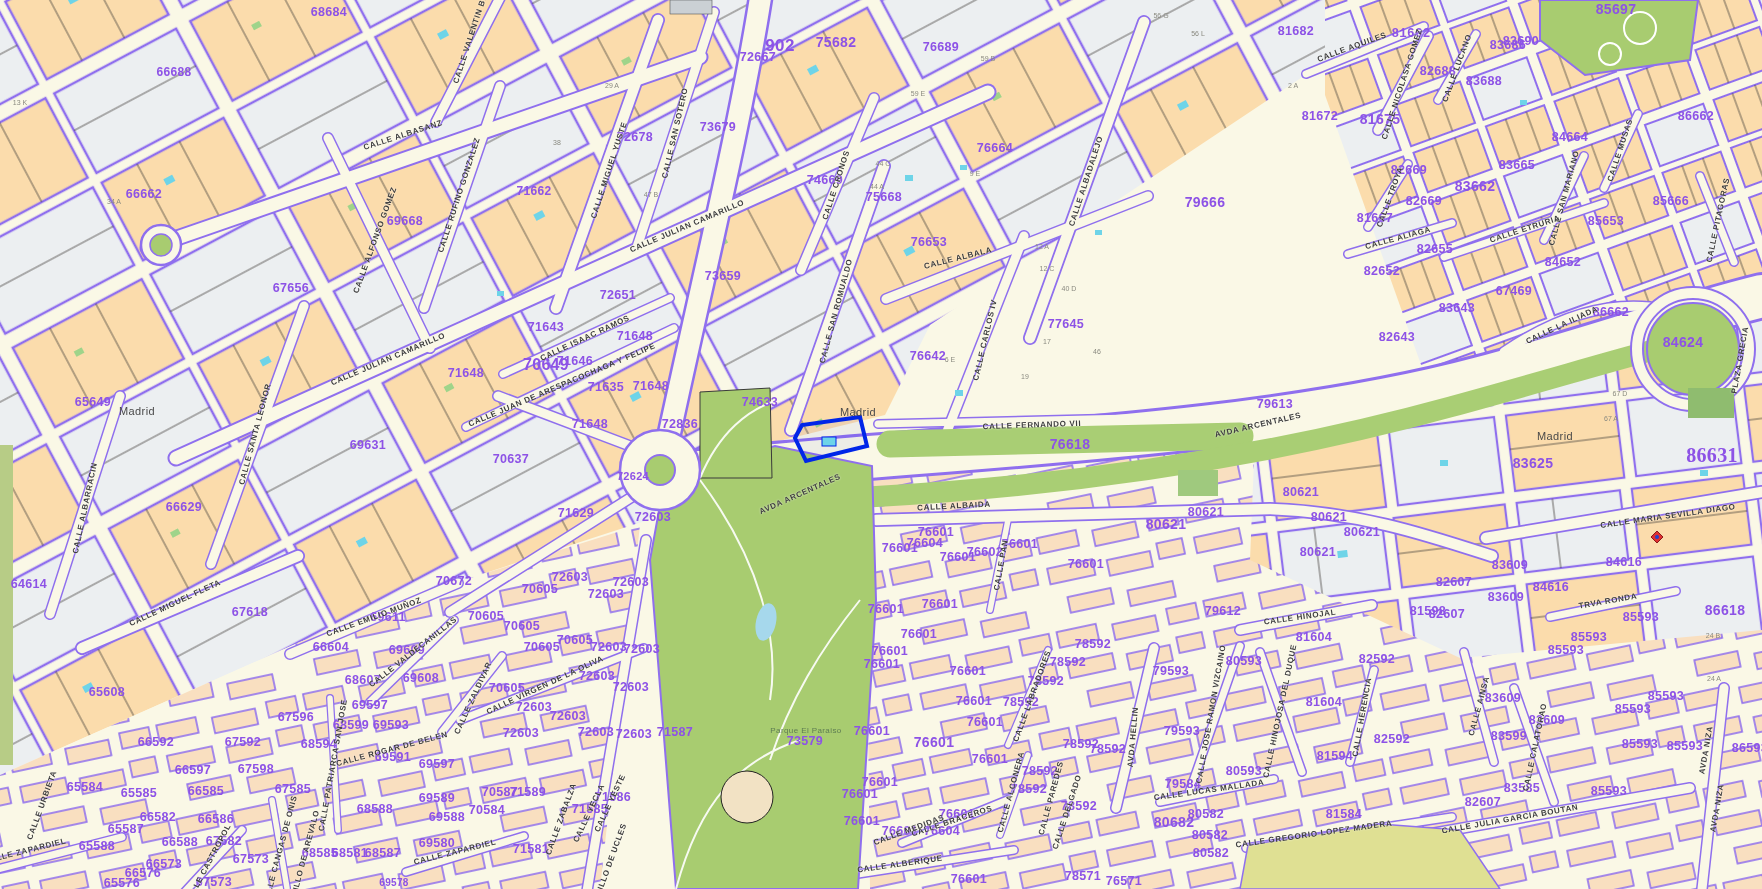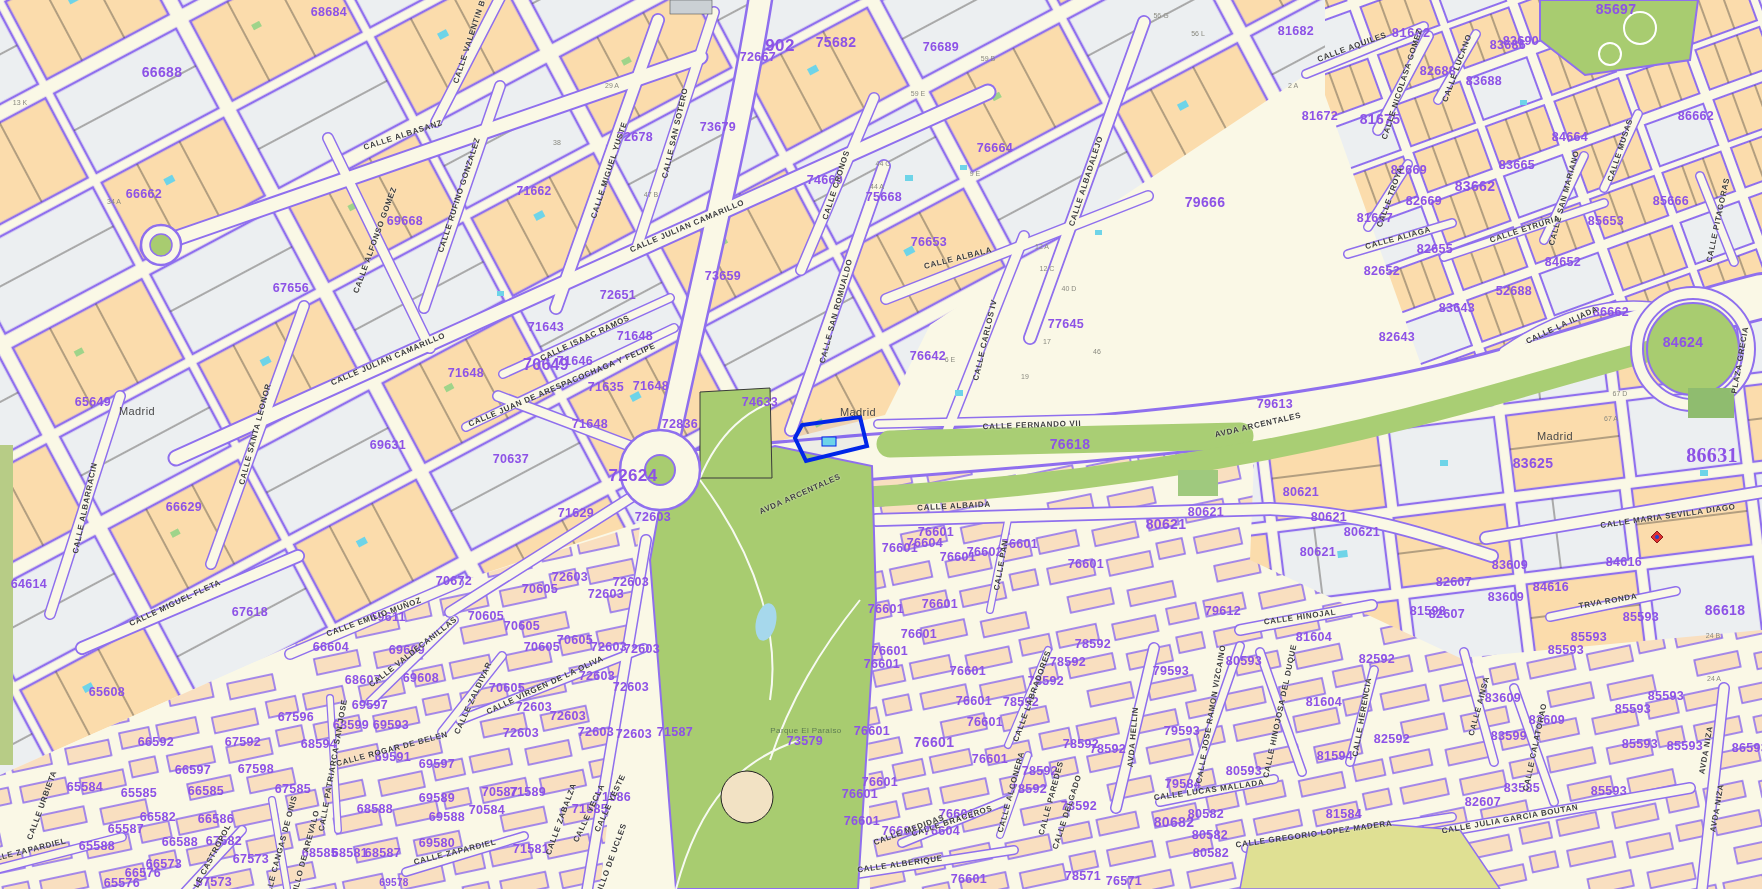--- a/index.html
+++ b/index.html
@@ -317,27 +317,27 @@
       <rect x="822" y="437" width="14" height="9" fill="#6ED4E8" stroke="#0026E8" stroke-width="1"></rect>
     </g>
 
     <g transform="translate(1657,537)">
       <path d="M0,-6 L6,0 L0,6 L-6,0 Z" fill="#E03030" stroke="#8B1A1A" stroke-width="1"></path>
       <circle cx="0" cy="0" r="2" fill="#2244CC"></circle>
     </g>
   </svg>
 
   <div id="labels">
-      <div class="plabel" style="left: 162px; top: 72px; font-size: 14px; transform: translate(-50%, -50%) rotate(0deg);">66688</div>
+      <div class="plabel" style="left: 174px; top: 72px; font-size: 12px; transform: translate(-50%, -50%) rotate(0deg);">66688</div>
       <div class="plabel" style="left: 329px; top: 12px; font-size: 12.5px; transform: translate(-50%, -50%) rotate(0deg);">68684</div>
       <div class="plabel" style="left: 144px; top: 194px; font-size: 12.5px; transform: translate(-50%, -50%) rotate(0deg);">66662</div>
       <div class="plabel" style="left: 405px; top: 221px; font-size: 12.5px; transform: translate(-50%, -50%) rotate(0deg);">69668</div>
       <div class="plabel" style="left: 291px; top: 288px; font-size: 12.5px; transform: translate(-50%, -50%) rotate(0deg);">67656</div>
       <div class="plabel" style="left: 93px; top: 402px; font-size: 12.5px; transform: translate(-50%, -50%) rotate(0deg);">65649</div>
-      <div class="plabel" style="left: 368px; top: 445px; font-size: 12.5px; transform: translate(-50%, -50%) rotate(0deg); margin-left: 20px;">69631</div>
+      <div class="plabel" style="left: 368px; top: 445px; font-size: 12.5px; transform: translate(-50%, -50%) rotate(0deg);">69631</div>
       <div class="plabel" style="left: 184px; top: 507px; font-size: 12.5px; transform: translate(-50%, -50%) rotate(0deg);">66629</div>
       <div class="plabel" style="left: 29px; top: 584px; font-size: 12.5px; transform: translate(-50%, -50%) rotate(0deg);">64614</div>
       <div class="plabel" style="left: 250px; top: 612px; font-size: 12.5px; transform: translate(-50%, -50%) rotate(0deg);">67618</div>
       <div class="plabel" style="left: 107px; top: 692px; font-size: 12.5px; transform: translate(-50%, -50%) rotate(0deg);">65608</div>
       <div class="plabel" style="left: 331px; top: 647px; font-size: 12.5px; transform: translate(-50%, -50%) rotate(0deg);">66604</div>
       <div class="plabel" style="left: 388px; top: 617px; font-size: 12.5px; transform: translate(-50%, -50%) rotate(0deg);">69611</div>
       <div class="plabel" style="left: 407px; top: 650px; font-size: 12.5px; transform: translate(-50%, -50%) rotate(0deg);">69609</div>
       <div class="plabel" style="left: 421px; top: 678px; font-size: 12.5px; transform: translate(-50%, -50%) rotate(0deg);">69608</div>
       <div class="plabel" style="left: 363px; top: 680px; font-size: 12.5px; transform: translate(-50%, -50%) rotate(0deg);">68607</div>
       <div class="plabel" style="left: 370px; top: 705px; font-size: 12.5px; transform: translate(-50%, -50%) rotate(0deg);">69597</div>
@@ -389,21 +389,21 @@
       <div class="plabel" style="left: 635px; top: 336px; font-size: 12.5px; transform: translate(-50%, -50%) rotate(0deg);">71648</div>
       <div class="plabel" style="left: 502px; top: 365px; font-size: 16px; transform: translate(-50%, -50%) rotate(0deg); margin-left: 44px;">70649</div>
       <div class="plabel" style="left: 575px; top: 361px; font-size: 12.5px; transform: translate(-50%, -50%) rotate(0deg);">71646</div>
       <div class="plabel" style="left: 466px; top: 373px; font-size: 12.5px; transform: translate(-50%, -50%) rotate(0deg);">71648</div>
       <div class="plabel" style="left: 606px; top: 387px; font-size: 12.5px; transform: translate(-50%, -50%) rotate(0deg);">71635</div>
       <div class="plabel" style="left: 651px; top: 386px; font-size: 12.5px; transform: translate(-50%, -50%) rotate(0deg);">71648</div>
       <div class="plabel" style="left: 590px; top: 424px; font-size: 12.5px; transform: translate(-50%, -50%) rotate(0deg);">71648</div>
       <div class="plabel" style="left: 760px; top: 402px; font-size: 12.5px; transform: translate(-50%, -50%) rotate(0deg);">74633</div>
       <div class="plabel" style="left: 680px; top: 424px; font-size: 12.5px; transform: translate(-50%, -50%) rotate(0deg);">72836</div>
       <div class="plabel" style="left: 511px; top: 459px; font-size: 12.5px; transform: translate(-50%, -50%) rotate(0deg);">70637</div>
-      <div class="plabel" style="left: 633px; top: 476px; font-size: 17px; transform: translate(-50%, -50%) rotate(0deg);">72624</div>
+      <div class="plabel" style="left: 633px; top: 476px; font-size: 11px; transform: translate(-50%, -50%) rotate(0deg);">72624</div>
       <div class="plabel" style="left: 576px; top: 513px; font-size: 12.5px; transform: translate(-50%, -50%) rotate(0deg);">71629</div>
       <div class="plabel" style="left: 653px; top: 517px; font-size: 12.5px; transform: translate(-50%, -50%) rotate(0deg);">72603</div>
       <div class="plabel" style="left: 454px; top: 581px; font-size: 12.5px; transform: translate(-50%, -50%) rotate(0deg);">70672</div>
       <div class="plabel" style="left: 995px; top: 148px; font-size: 12.5px; transform: translate(-50%, -50%) rotate(0deg);">76664</div>
       <div class="plabel" style="left: 1205px; top: 202px; font-size: 14px; transform: translate(-50%, -50%) rotate(0deg);">79666</div>
       <div class="plabel" style="left: 929px; top: 242px; font-size: 12.5px; transform: translate(-50%, -50%) rotate(0deg);">76653</div>
       <div class="plabel" style="left: 1066px; top: 324px; font-size: 12.5px; transform: translate(-50%, -50%) rotate(0deg);">77645</div>
       <div class="plabel" style="left: 928px; top: 356px; font-size: 12.5px; transform: translate(-50%, -50%) rotate(0deg);">76642</div>
       <div class="plabel" style="left: 1296px; top: 31px; font-size: 12.5px; transform: translate(-50%, -50%) rotate(0deg);">81682</div>
       <div class="plabel" style="left: 1320px; top: 116px; font-size: 12.5px; transform: translate(-50%, -50%) rotate(0deg);">81672</div>
@@ -419,21 +419,21 @@
       <div class="plabel" style="left: 1517px; top: 165px; font-size: 12.5px; transform: translate(-50%, -50%) rotate(0deg);">83665</div>
       <div class="plabel" style="left: 1475px; top: 186px; font-size: 14px; transform: translate(-50%, -50%) rotate(0deg);">83662</div>
       <div class="plabel" style="left: 1409px; top: 170px; font-size: 12.5px; transform: translate(-50%, -50%) rotate(0deg);">82669</div>
       <div class="plabel" style="left: 1424px; top: 201px; font-size: 12.5px; transform: translate(-50%, -50%) rotate(0deg);">82669</div>
       <div class="plabel" style="left: 1375px; top: 218px; font-size: 12.5px; transform: translate(-50%, -50%) rotate(0deg);">81667</div>
       <div class="plabel" style="left: 1671px; top: 201px; font-size: 12.5px; transform: translate(-50%, -50%) rotate(0deg);">85666</div>
       <div class="plabel" style="left: 1606px; top: 221px; font-size: 12.5px; transform: translate(-50%, -50%) rotate(0deg);">85653</div>
       <div class="plabel" style="left: 1563px; top: 262px; font-size: 12.5px; transform: translate(-50%, -50%) rotate(0deg); text-align: right;">84652</div>
       <div class="plabel" style="left: 1435px; top: 249px; font-size: 12.5px; transform: translate(-50%, -50%) rotate(0deg);">82655</div>
       <div class="plabel" style="left: 1382px; top: 271px; font-size: 12.5px; transform: translate(-50%, -50%) rotate(0deg);">82652</div>
-      <div class="plabel" style="left: 1514px; top: 291px; font-size: 12.5px; transform: translate(-50%, -50%) rotate(0deg);">52688</div>
+      <div class="plabel" style="left: 1514px; top: 291px; font-size: 12.5px; transform: translate(-50%, -50%) rotate(0deg);">67469</div>
       <div class="plabel" style="left: 1457px; top: 308px; font-size: 12.5px; transform: translate(-50%, -50%) rotate(0deg);">83643</div>
       <div class="plabel" style="left: 1397px; top: 337px; font-size: 12.5px; transform: translate(-50%, -50%) rotate(0deg);">82643</div>
       <div class="plabel" style="left: 1611px; top: 312px; font-size: 12.5px; transform: translate(-50%, -50%) rotate(0deg);">86662</div>
       <div class="plabel" style="left: 1683px; top: 342px; font-size: 14px; transform: translate(-50%, -50%) rotate(0deg);">84624</div>
       <div class="plabel" style="left: 1275px; top: 404px; font-size: 12.5px; transform: translate(-50%, -50%) rotate(0deg);">79613</div>
       <div class="plabel" style="left: 1070px; top: 444px; font-size: 14px; transform: translate(-50%, -50%) rotate(0deg);">76618</div>
       <div class="plabel" style="left: 1533px; top: 463px; font-size: 14px; transform: translate(-50%, -50%) rotate(0deg);">83625</div>
       <div class="plabel" style="left: 1712px; top: 455px; font-size: 20px; transform: translate(-50%, -50%) rotate(0deg); font-family: Liberation Serif, serif;">86631</div>
       <div class="plabel" style="left: 1166px; top: 524px; font-size: 14px; transform: translate(-50%, -50%) rotate(0deg);">80621</div>
       <div class="plabel" style="left: 1206px; top: 512px; font-size: 12.5px; transform: translate(-50%, -50%) rotate(0deg);">80621</div>

